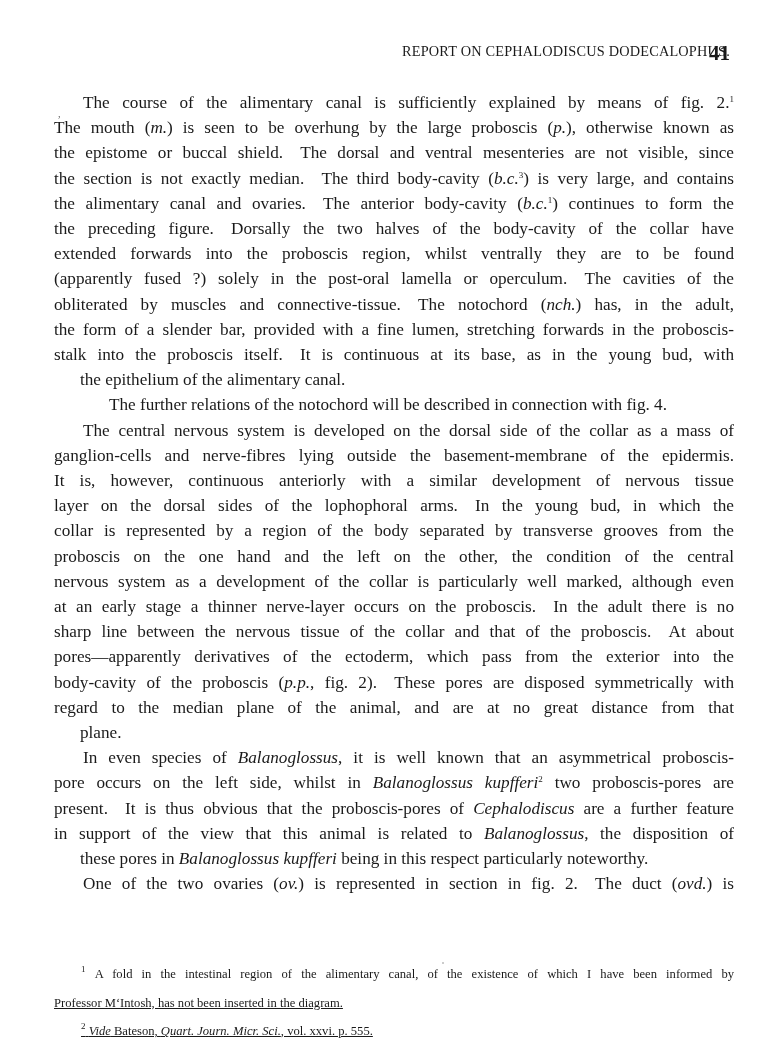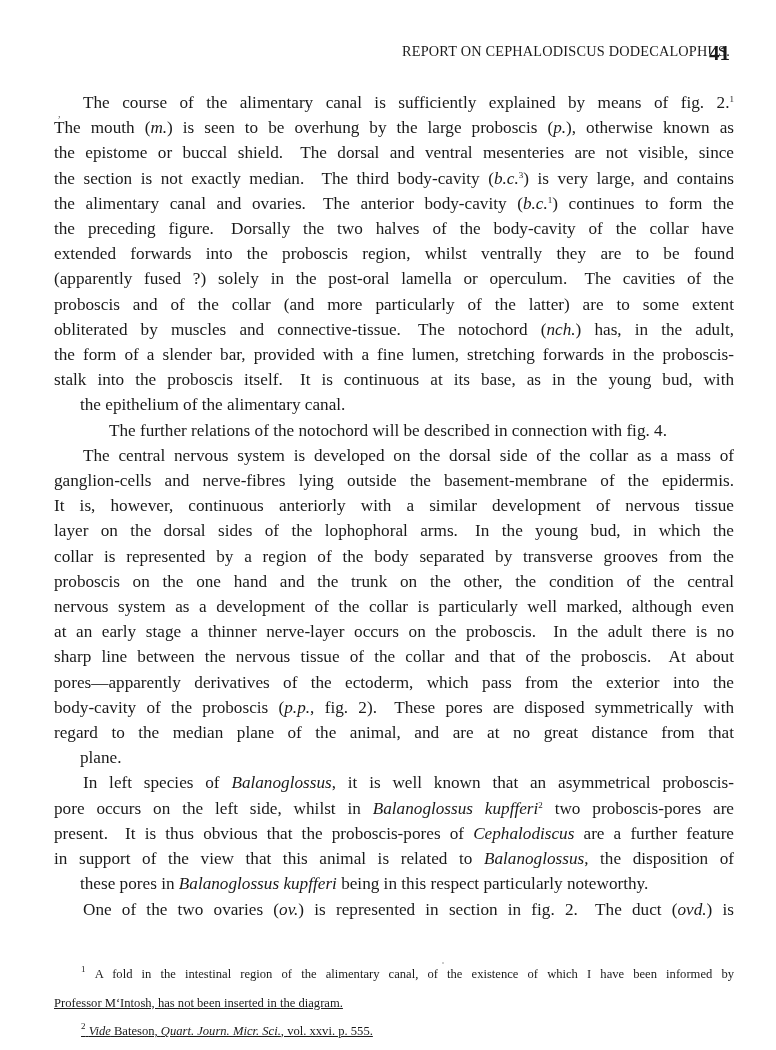--- a/index.html
+++ b/index.html
@@ -39,49 +39,48 @@
 
   <p class="indent">
     <span class="line"><span>The course of the alimentary canal is sufficiently explained by means of fig. 2.</span><sup>1</sup></span>
     <span class="line" style="text-indent:0"><span>The mouth (</span><i>m.</i><span>) is seen to be overhung by the large proboscis (</span><i>p.</i><span>), otherwise known as</span></span>
     <span class="line" style="text-indent:0">the epistome or buccal shield. The dorsal and ventral mesenteries are not visible, since</span>
     <span class="line" style="text-indent:0"><span>the section is not exactly median. The third body-cavity (</span><i>b.c.</i><sup>3</sup><span>) is very large, and contains</span></span>
     <span class="line" style="text-indent:0"><span>the alimentary canal and ovaries. The anterior body-cavity (</span><i>b.c.</i><sup>1</sup><span>) continues to form the</span></span>
     <span class="line" style="text-indent:0">the preceding figure. Dorsally the two halves of the body-cavity of the collar have</span>
     <span class="line" style="text-indent:0">extended forwards into the proboscis region, whilst ventrally they are to be found</span>
     <span class="line" style="text-indent:0">(apparently fused ?) solely in the post-oral lamella or operculum. The cavities of the</span>
-    <span class="line" style="text-indent:0">proboscis and of the collar (and more particularly of the latter) are to some extent</span>
     <span class="line" style="text-indent:0"><span>obliterated by muscles and connective-tissue. The notochord (</span><i>nch.</i><span>) has, in the adult,</span></span>
     <span class="line" style="text-indent:0">the form of a slender bar, provided with a fine lumen, stretching forwards in the proboscis-</span>
     <span class="line" style="text-indent:0">stalk into the proboscis itself. It is continuous at its base, as in the young bud, with</span>
     <span class="line last" style="text-indent:0">the epithelium of the alimentary canal.</span>
   </p>
 
   <p class="indent">
     <span class="line last">The further relations of the notochord will be described in connection with fig. 4.</span>
   </p>
 
   <p class="indent">
     <span class="line">The central nervous system is developed on the dorsal side of the collar as a mass of</span>
     <span class="line" style="text-indent:0">ganglion-cells and nerve-fibres lying outside the basement-membrane of the epidermis.</span>
     <span class="line" style="text-indent:0">It is, however, continuous anteriorly with a similar development of nervous tissue</span>
     <span class="line" style="text-indent:0">layer on the dorsal sides of the lophophoral arms. In the young bud, in which the</span>
     <span class="line" style="text-indent:0">collar is represented by a region of the body separated by transverse grooves from the</span>
-    <span class="line" style="text-indent:0">proboscis on the one hand and the trunk on the other, the condition of the central</span>
+    <span class="line" style="text-indent:0">proboscis on the one hand and the left on the other, the condition of the central</span>
     <span class="line" style="text-indent:0">nervous system as a development of the collar is particularly well marked, although even</span>
     <span class="line" style="text-indent:0">at an early stage a thinner nerve-layer occurs on the proboscis. In the adult there is no</span>
     <span class="line" style="text-indent:0">sharp line between the nervous tissue of the collar and that of the proboscis. At about</span>
     <span class="line" style="text-indent:0">pores—apparently derivatives of the ectoderm, which pass from the exterior into the</span>
     <span class="line" style="text-indent:0"><span>body-cavity of the proboscis (</span><i>p.p.</i><span>, fig. 2). These pores are disposed symmetrically with</span></span>
     <span class="line" style="text-indent:0">regard to the median plane of the animal, and are at no great distance from that</span>
     <span class="line last" style="text-indent:0">plane.</span>
   </p>
 
   <p class="indent">
-    <span class="line"><span>In left species of </span><i>Balanoglossus</i><span>, it is well known that an asymmetrical proboscis-</span></span>
+    <span class="line"><span>In even species of </span><i>Balanoglossus</i><span>, it is well known that an asymmetrical proboscis-</span></span>
     <span class="line" style="text-indent:0"><span>pore occurs on the left side, whilst in </span><i>Balanoglossus kupfferi</i><sup>2</sup><span> two proboscis-pores are</span></span>
     <span class="line" style="text-indent:0"><span>present. It is thus obvious that the proboscis-pores of </span><i>Cephalodiscus</i><span> are a further feature</span></span>
     <span class="line" style="text-indent:0"><span>in support of the view that this animal is related to </span><i>Balanoglossus</i><span>, the disposition of</span></span>
     <span class="line last" style="text-indent:0"><span>these pores in </span><i>Balanoglossus kupfferi</i><span> being in this respect particularly noteworthy.</span></span>
   </p>
 
   <p class="indent">
     <span class="line"><span>One of the two ovaries (</span><i>ov.</i><span>) is represented in section in fig. 2. The duct (</span><i>ovd.</i><span>) is</span></span>
   </p>
 </div>

